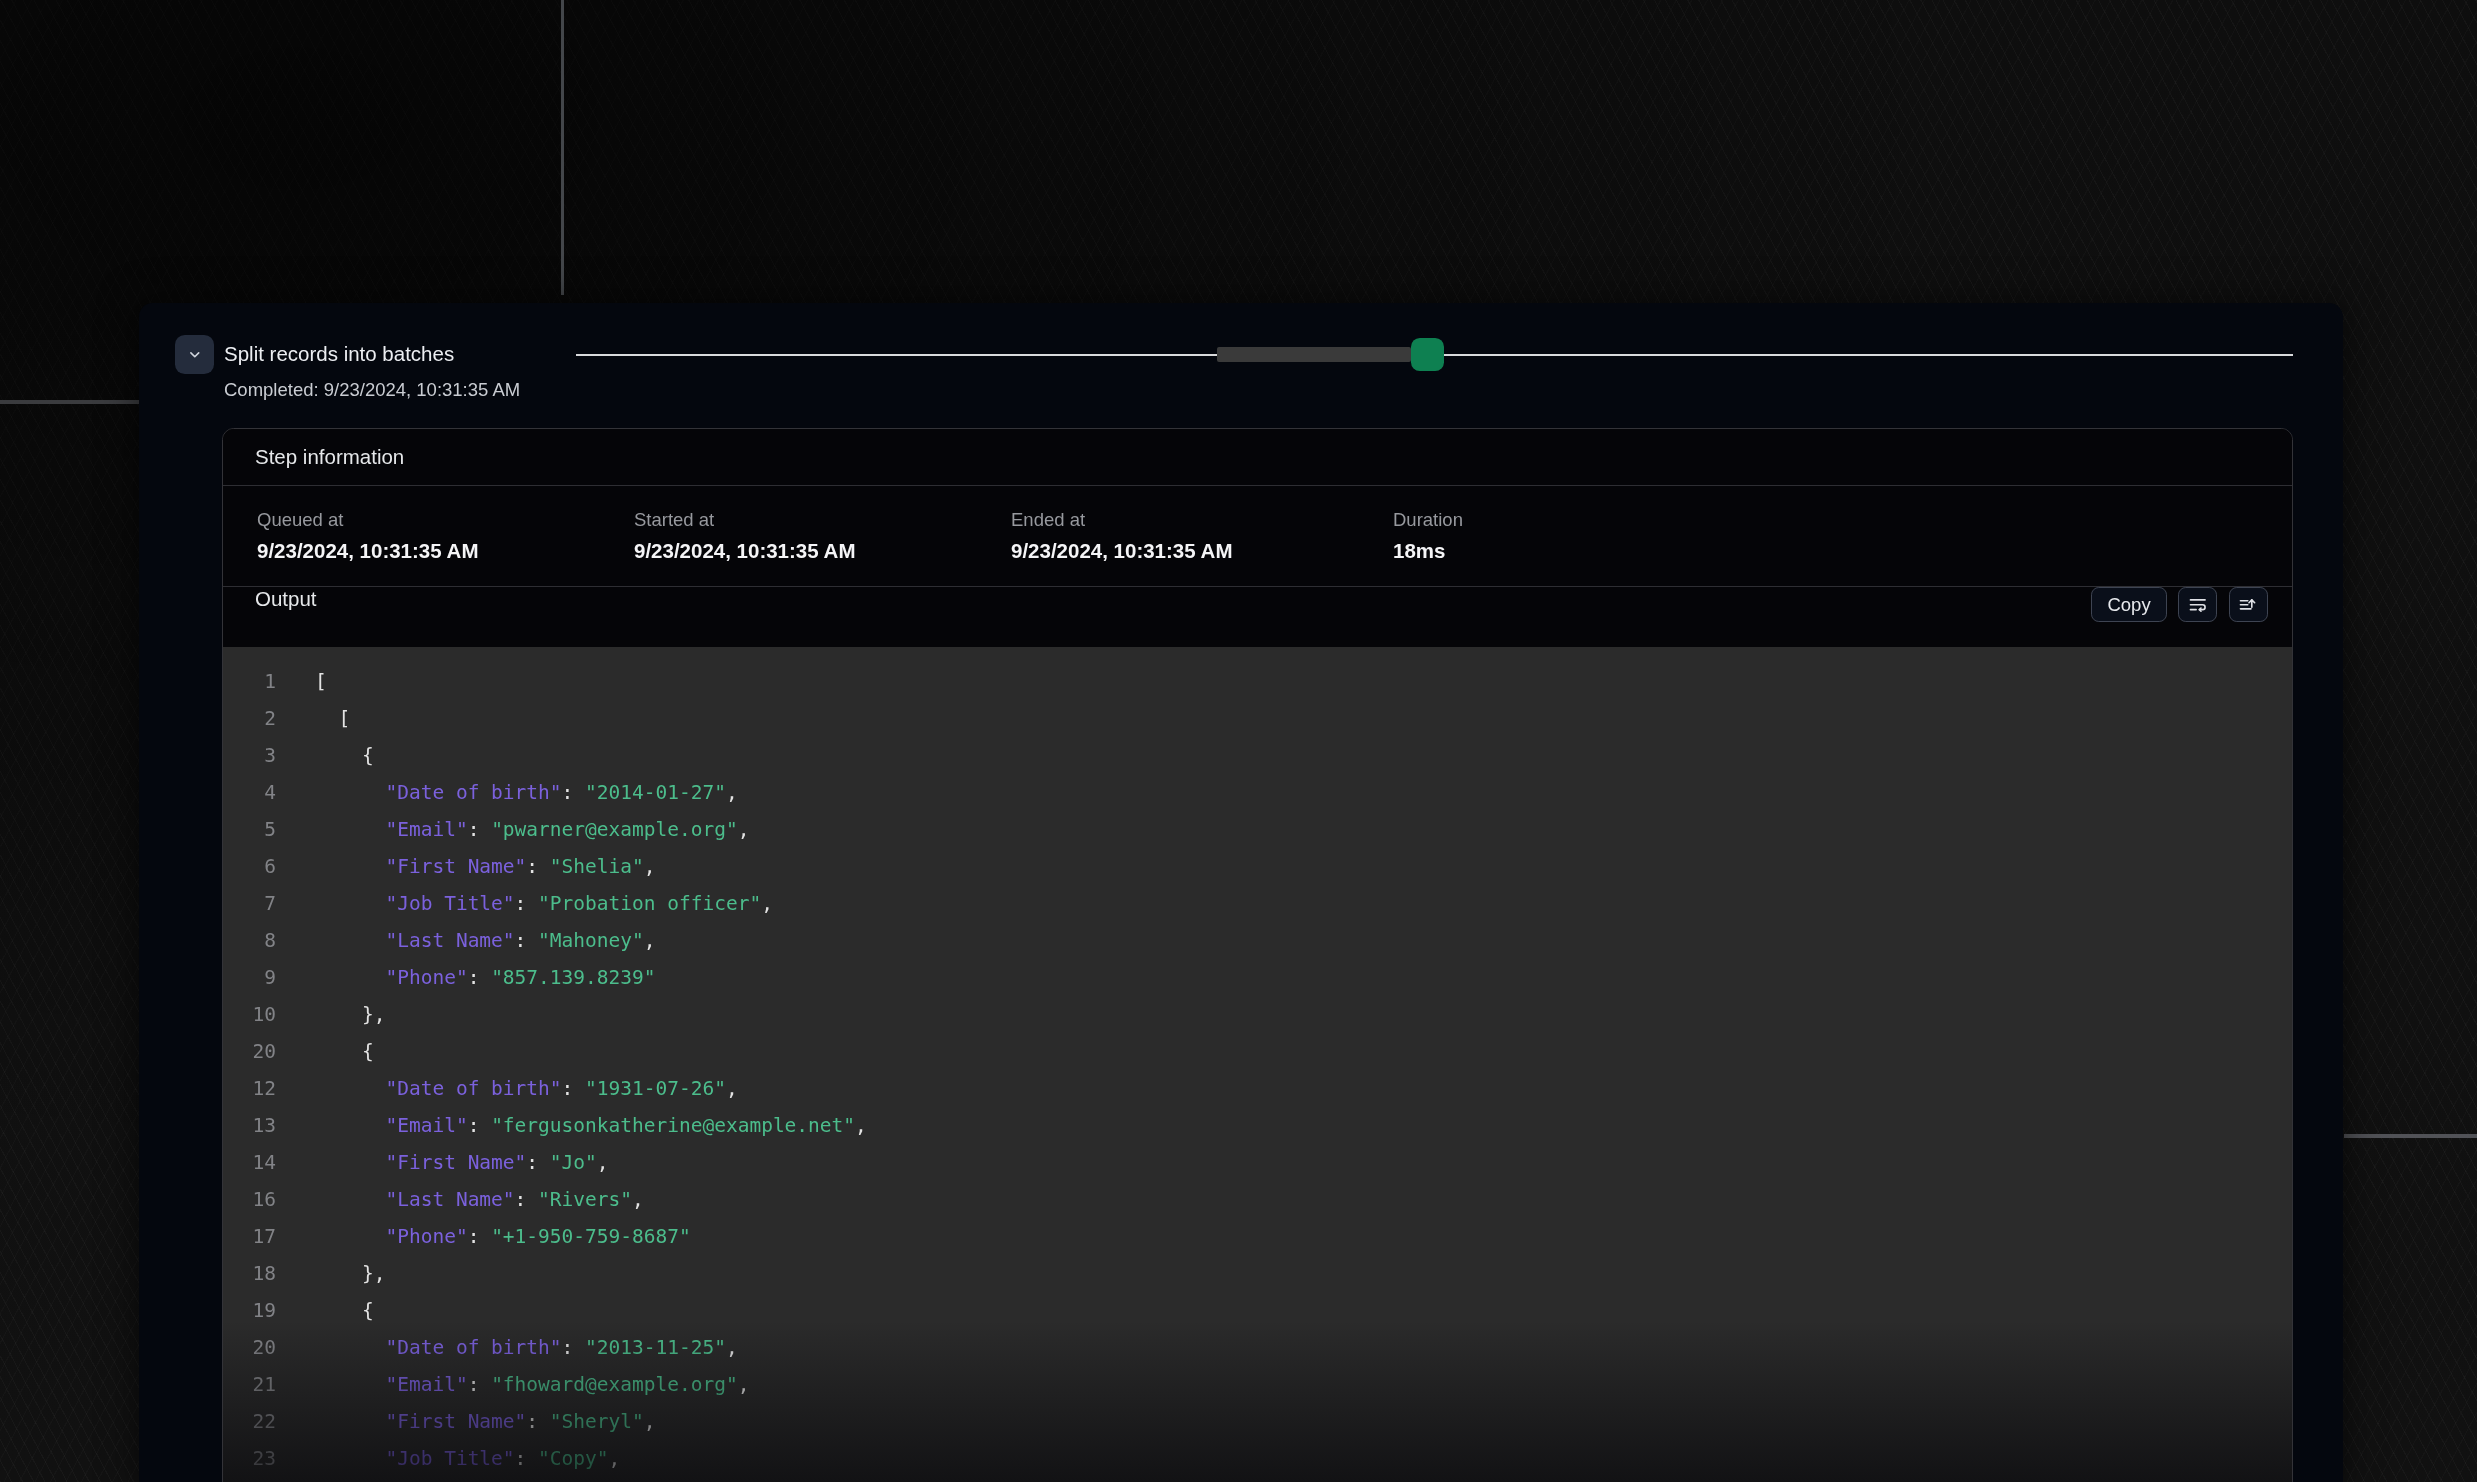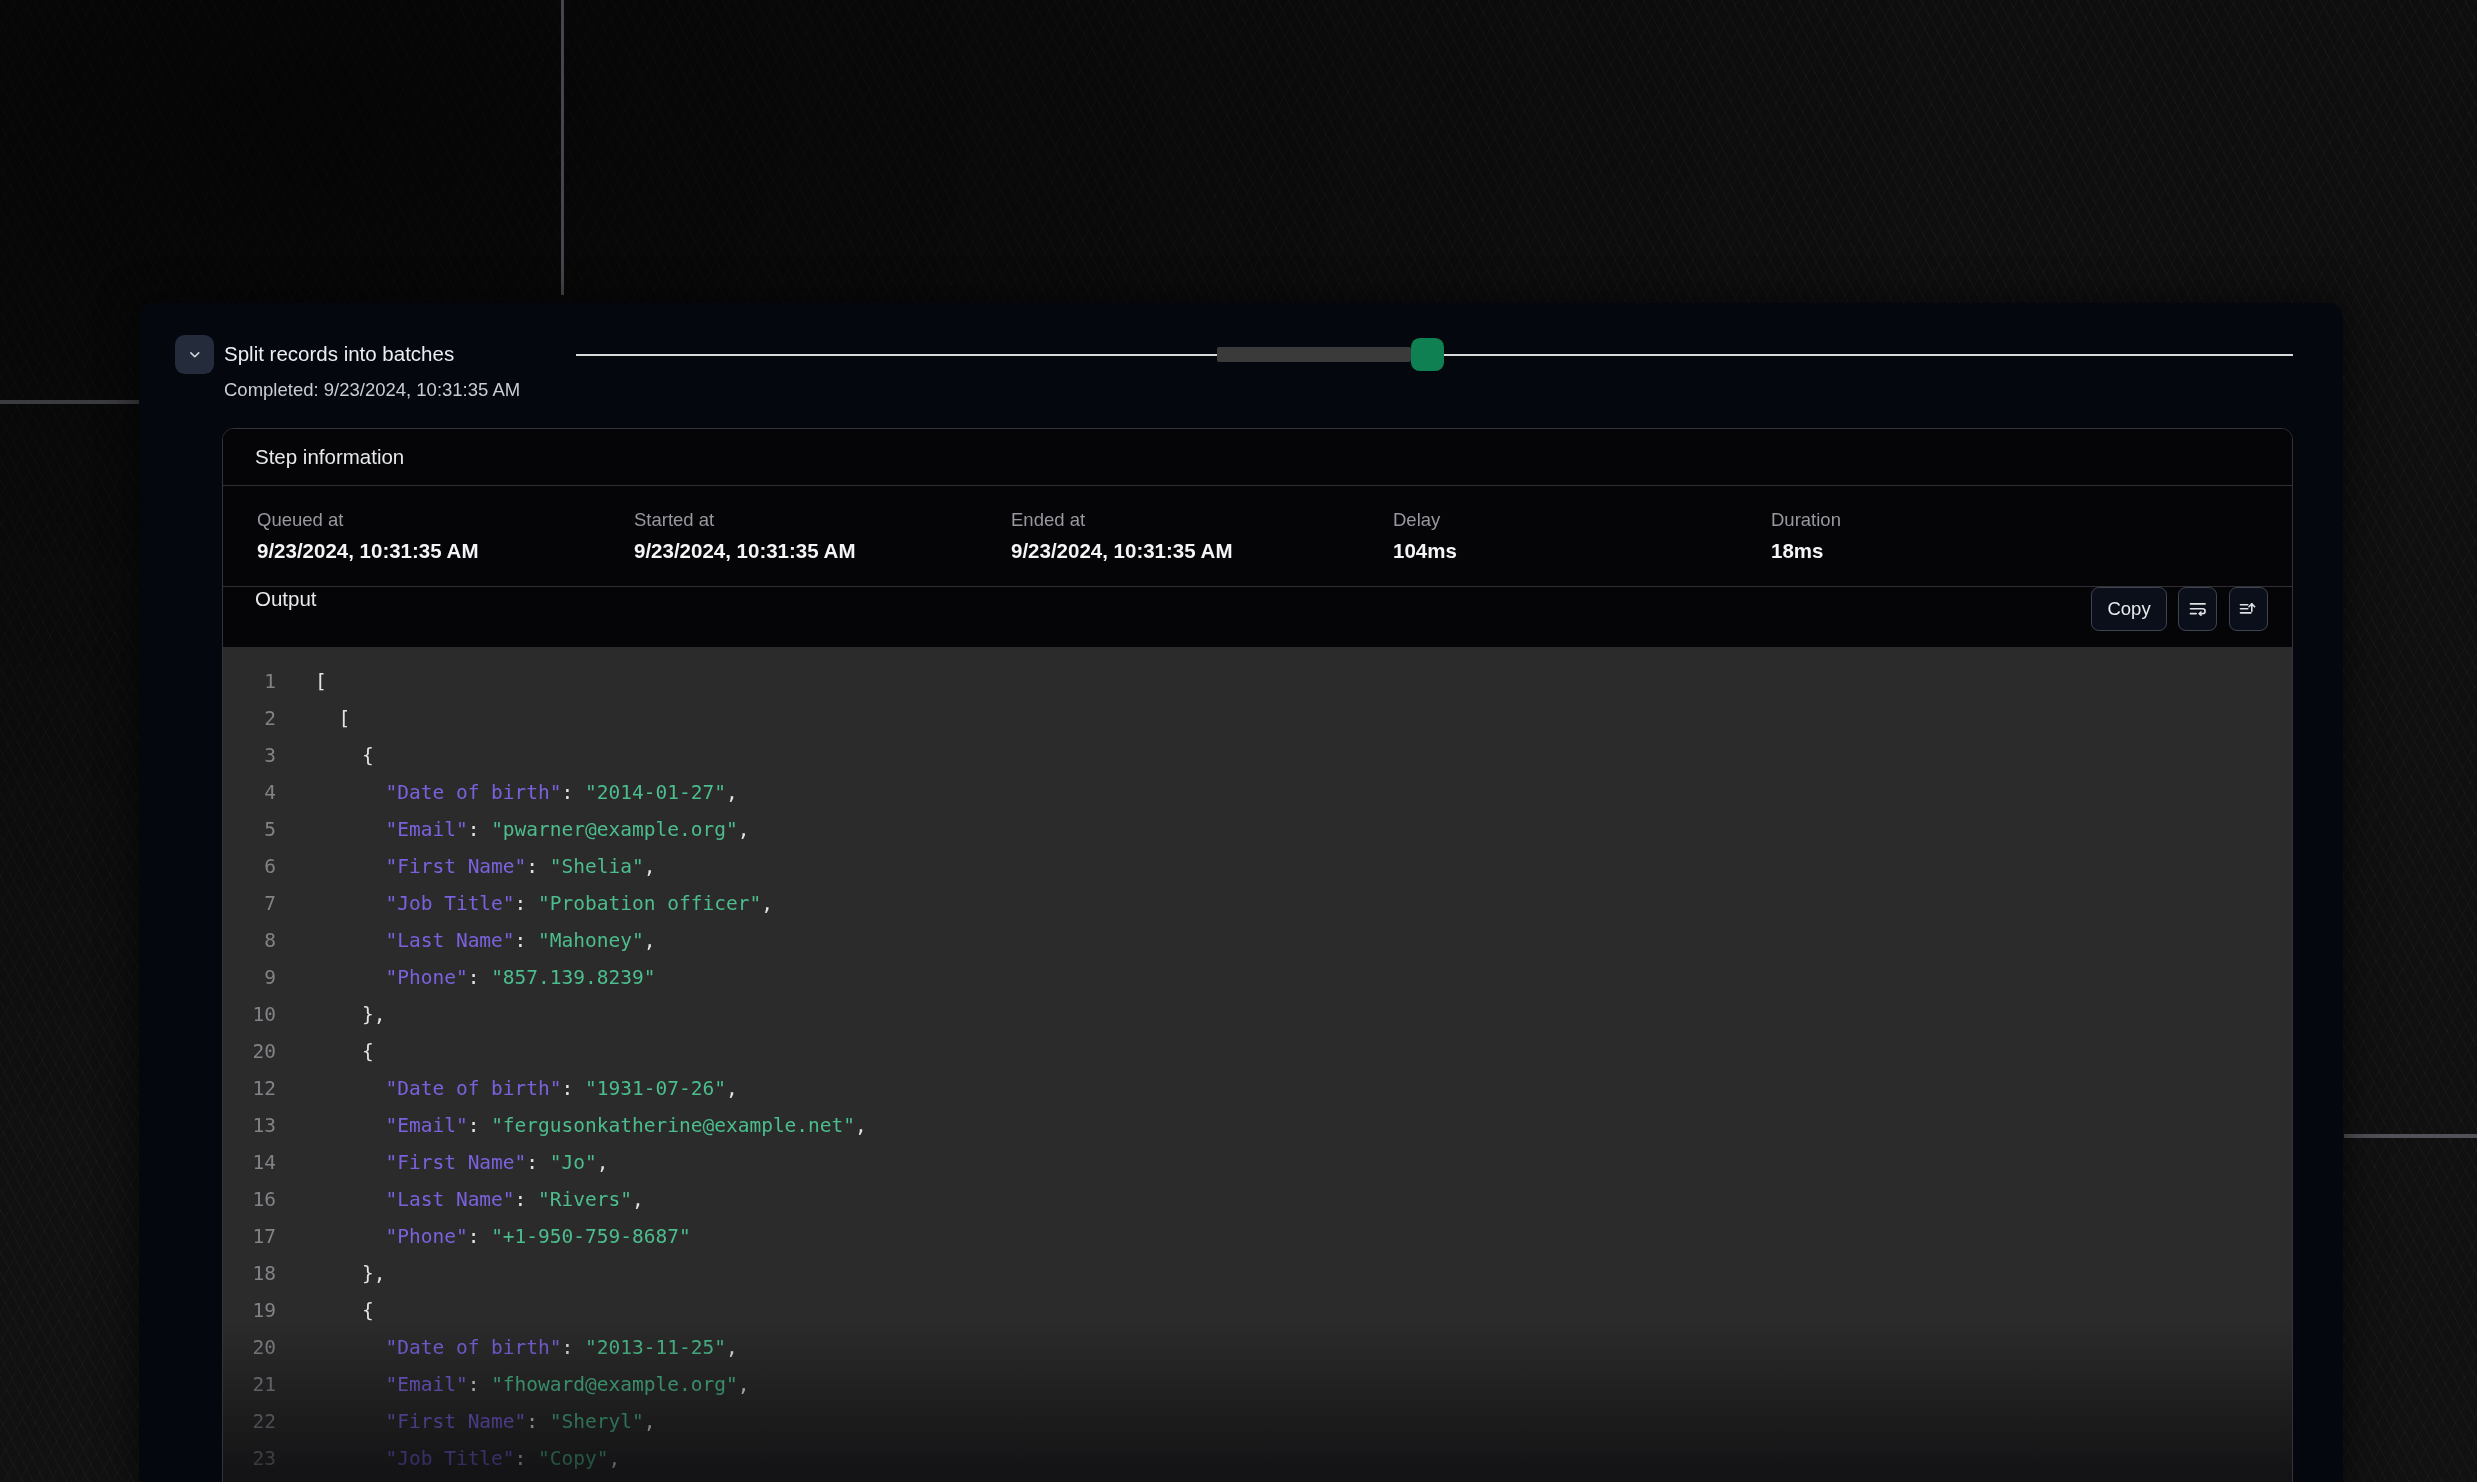--- a/index.html
+++ b/index.html
@@ -66,21 +66,21 @@
   .info-label{font-size:18.5px;color:#97999e;margin-bottom:8.8px;}
   .info-value{font-size:20.5px;font-weight:600;color:#f5f5f7;}
 
   .output-header{
     flex:none;height:60px;display:flex;
     padding:0 24.4px 0 32px;background:#050508;
     font-size:20.5px;color:#e6e8ea;
   }
   .output-header .spacer{flex:1;}
   .btn{
-    height:44px;border-radius:7.8px;border:1px solid #3e4452;background:#0a0f1a;
+    height:35px;border-radius:7.8px;border:1px solid #3e4452;background:#0a0f1a;
     color:#e8eaee;font-size:18.5px;font-family:"Liberation Sans",sans-serif;
     display:flex;align-items:center;justify-content:center;cursor:pointer;
   }
   .copy-btn{padding:0 15.6px;margin-right:10.7px;}
   .icon-btn{width:39px;flex:none;}
   .icon-btn + .icon-btn{margin-left:11.7px;}
 
   
   .code-area{
     flex:1;background:var(--code-background,#2b2b2b);
@@ -134,24 +134,20 @@
           <div class="info-label">Queued at</div>
           <div class="info-value">9/23/2024, 10:31:35 AM</div>
         </div>
         <div class="info-cell">
           <div class="info-label">Started at</div>
           <div class="info-value">9/23/2024, 10:31:35 AM</div>
         </div>
         <div class="info-cell">
           <div class="info-label">Ended at</div>
           <div class="info-value">9/23/2024, 10:31:35 AM</div>
-        </div>
-        <div class="info-cell">
-          <div class="info-label">Delay</div>
-          <div class="info-value">104ms</div>
         </div>
         <div class="info-cell">
           <div class="info-label">Duration</div>
           <div class="info-value">18ms</div>
         </div>
       </div>
 
     <div class="output-header">
       <span>Output</span>
       <span class="spacer"></span>

